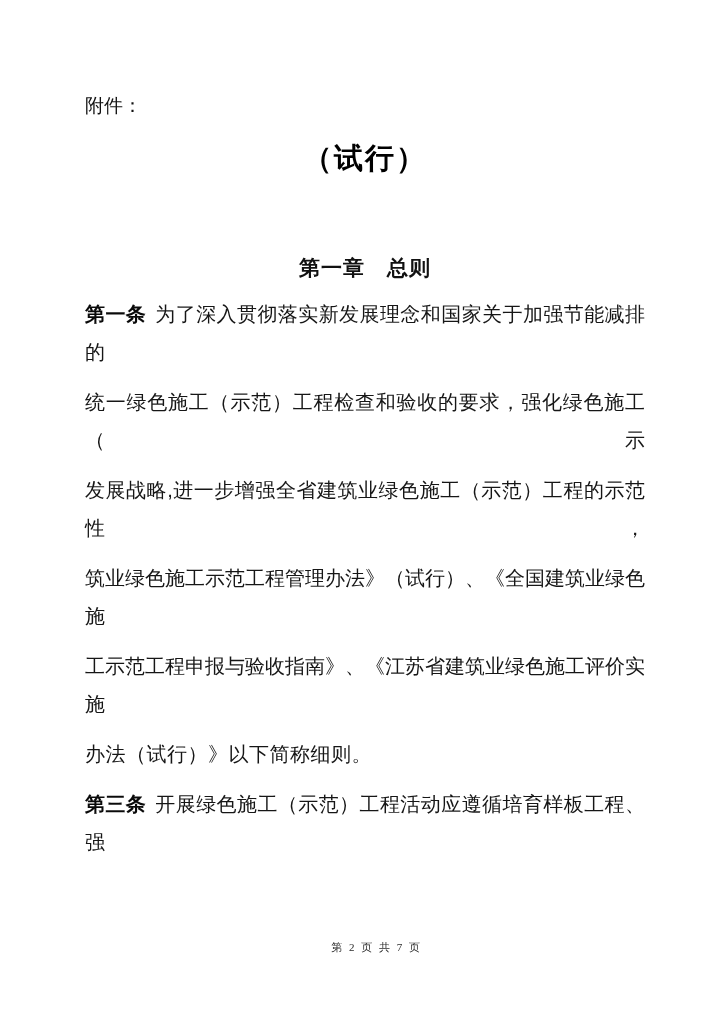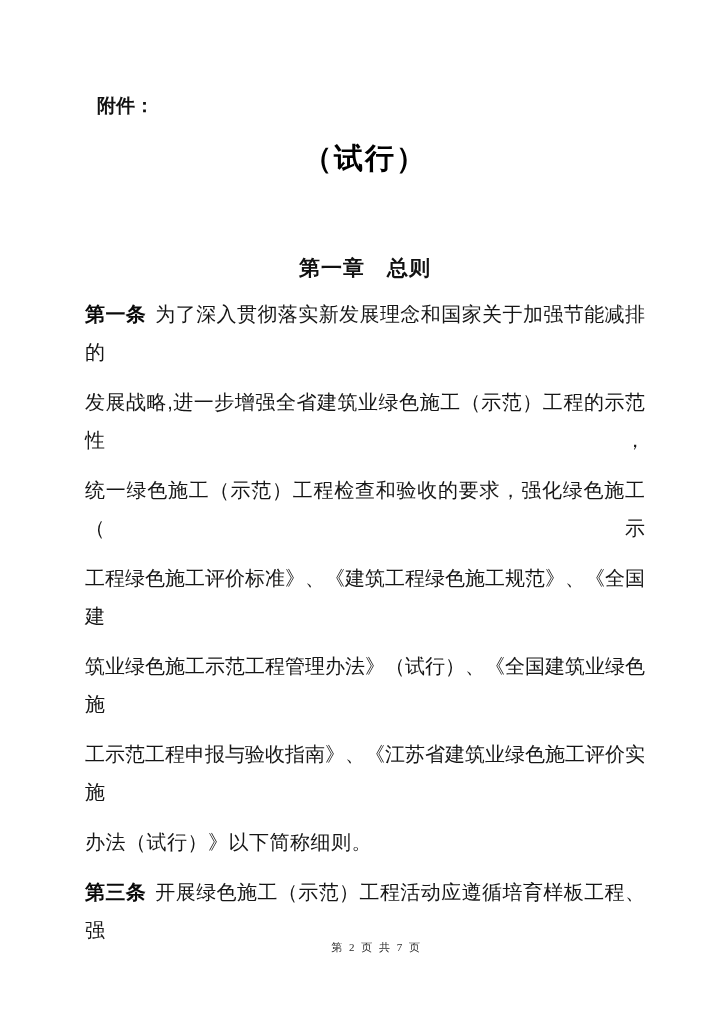--- a/index.html
+++ b/index.html
@@ -11,24 +11,24 @@
     position: relative;
     overflow: hidden;
   }
   .column {
     position: absolute;
     left: 85px; top: 0;
     width: 560px;
   }
   .attachment {
     margin-top: 93px;
-    margin-left: 12px;
+    margin-left: 0;
     font-size: 19px;
     line-height: 26px;
-    font-weight: 700;
+    font-weight: 400;
     color: #111;
   }
   .doc-title, .doc-subtitle {
     text-align: center;
     font-family: "Liberation Serif", serif;
     font-weight: 700;
     color: #000;
     font-size: 29px;
     line-height: 40px;
   }
@@ -81,23 +81,22 @@
 
   <div class="attachment">附件：</div>
 
 
   <div class="doc-subtitle">（试行）</div>
 
   <div class="chapter-heading ch1-heading">第一章　总则</div>
 
   <div class="body-block">
       <div class="line fill"><span class="art">第一条</span><span>为了深入贯彻落实新发展理念和国家关于加强节能减排的</span></div>
+      <div class="line fill"><span>统一绿色施工（示范）工程检查和验收的要求，强化绿色施工（示</span></div>
       <div class="line fill"><span>发展战略,进一步增强全省建筑业绿色施工（示范）工程的示范性，</span></div>
-      <div class="line fill"><span>统一绿色施工（示范）工程检查和验收的要求，强化绿色施工（示</span></div>
-      <div class="line fill"><span>工程绿色施工评价标准》、《建筑工程绿色施工规范》、《全国建</span></div>
       <div class="line fill"><span>筑业绿色施工示范工程管理办法》（试行）、《全国建筑业绿色施</span></div>
       <div class="line fill"><span>工示范工程申报与验收指南》、《江苏省建筑业绿色施工评价实施</span></div>
       <div class="line"><span>办法（试行）》以下简称细则。</span></div>
       <div class="line fill"><span class="art">第三条</span><span>开展绿色施工（示范）工程活动应遵循培育样板工程、强</span></div>
     </div>
 
 </div>
 
 <div class="footer">第 2 页 共 7 页</div>
 

